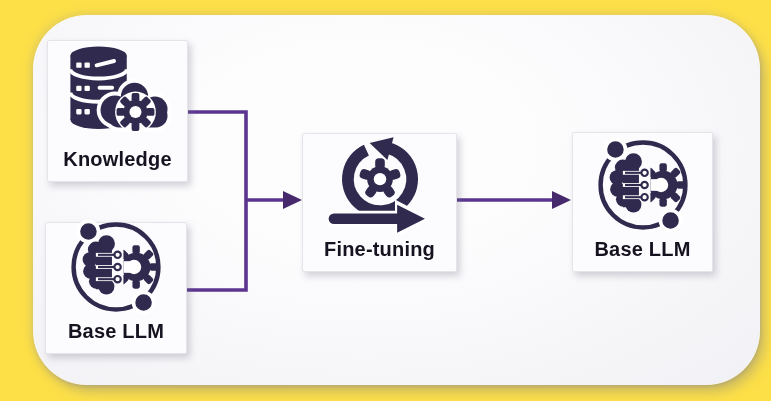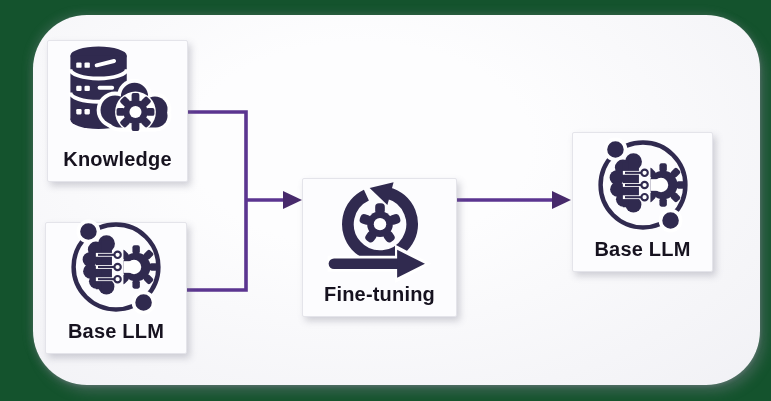--- a/index.html
+++ b/index.html
@@ -1,17 +1,17 @@
 <!DOCTYPE html>
 <html style="--icon-color: #302a4f; --label-color: #16121f; --connector-color: #5b3590; --arrowhead-color: #472a6b; --node-bg: #fcfcfe; --node-border: #e4e4ea; --card-bg: #f2f2f5; --page-bg: #ffffff;"><head>
 <meta charset="utf-8">
 <style>
   html,body{margin:0;padding:0;background:#ffffff;}
   body{font-family:"Liberation Sans",sans-serif;}
-  .canvas{position:relative;width:771px;height:401px;background:#14532d;overflow:hidden;}
+  .canvas{position:relative;width:771px;height:401px;background:#fde047;overflow:hidden;}
   .card{
     position:absolute;left:33px;top:15px;width:727px;height:370px;
     border-radius:54px;
     background:radial-gradient(ellipse at 45% 35%, #fdfdfe 30%, #f1f1f5 100%);
     box-shadow:5px 7px 12px rgba(125,125,142,.38),
                -3px -2px 8px rgba(150,150,162,.22),
                1px 2px 3px rgba(140,140,152,.25);
   }
   .connectors{position:absolute;left:0;top:0;width:771px;height:401px;}
   .conn{fill:none;stroke:var(--connector-color,#5b3590);stroke-width:3.6;}
@@ -26,21 +26,21 @@
     box-sizing:border-box;
   }
   .icon-wrap{flex:1;display:flex;align-items:center;justify-content:center;width:100%;}
   .label{
     padding-bottom:11px;line-height:1.1;
     font-size:20px;font-weight:700;letter-spacing:.2px;
     color:var(--label-color,#16121f);text-align:center;
   }
   .node-knowledge{left:47px;top:40px;width:141px;height:142px;}
   .node-base-llm{left:45px;top:222px;width:142px;height:132px;}
-  .node-fine-tuning{left:302px;top:133px;width:155px;height:139px;margin-top:45px;}
+  .node-fine-tuning{left:302px;top:133px;width:155px;height:139px;}
   .node-tuned-llm{left:572px;top:132px;width:141px;height:140px;}
   .ic{fill:var(--icon-color,#302a4f);}
   .ics{fill:none;stroke:var(--icon-color,#302a4f);}
   .wh{fill:#ffffff;}
   .whs{stroke:#ffffff;fill:none;}
   .dot{fill:var(--icon-color,#302a4f);stroke:#ffffff;stroke-width:3.4;}
   .defs-hidden{position:absolute;width:0;height:0;overflow:hidden;}
 </style>
 </head>
 <body>

